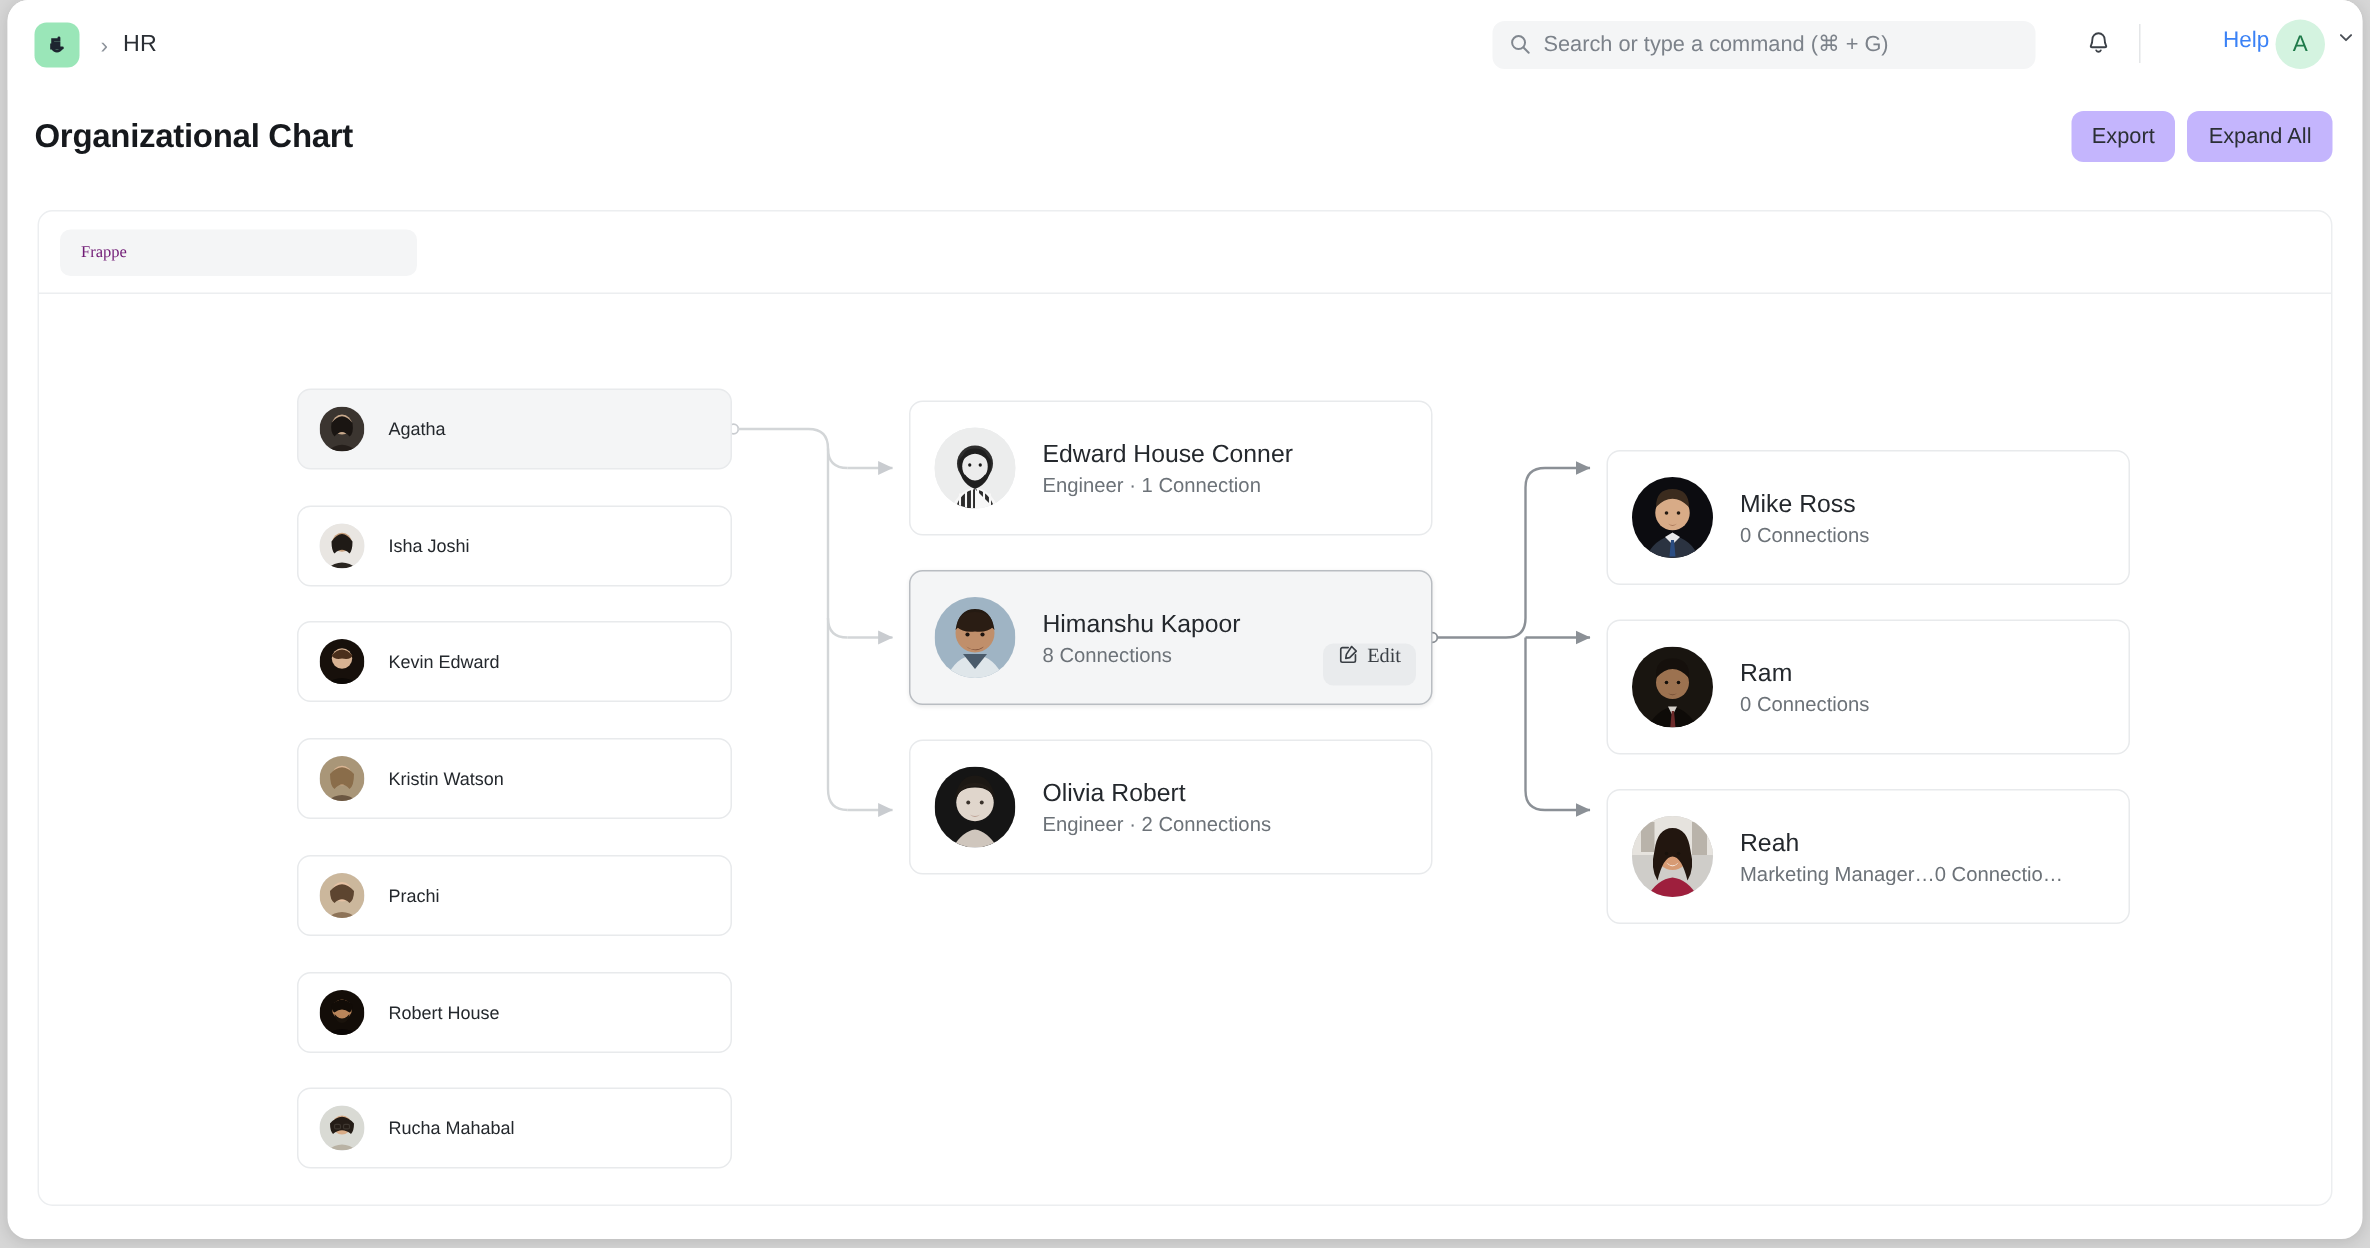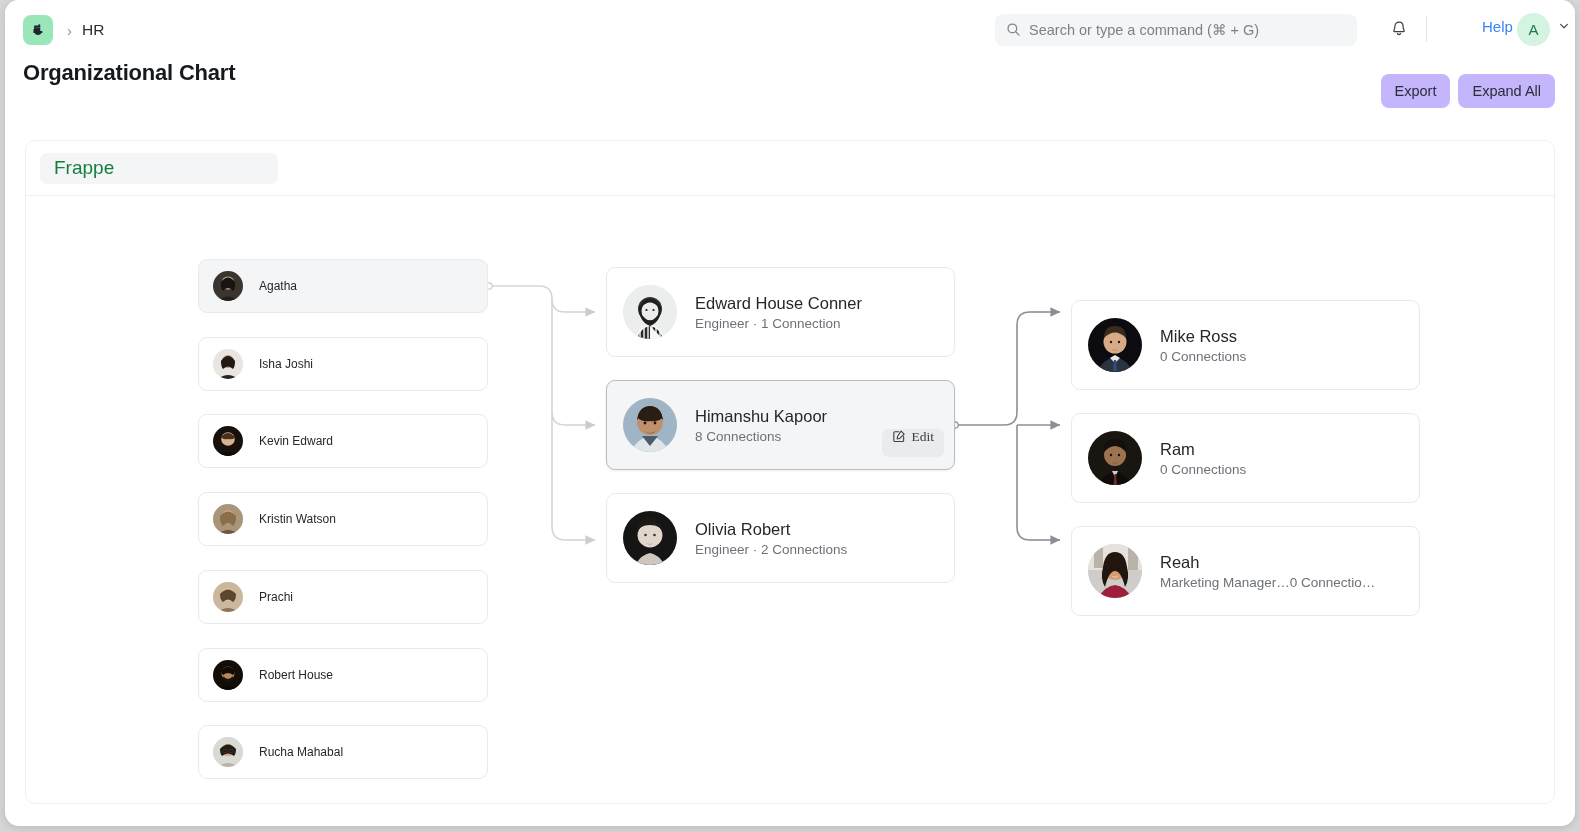--- a/index.html
+++ b/index.html
@@ -113,21 +113,21 @@
     display: flex; align-items: center; justify-content: center;
     cursor: pointer;
   }
 
   
   #heading {
     position: relative;
     height: 62px;
     padding: 0 18px;
     display: flex;
-    align-items: flex-start;
+    align-items: center;
   }
   .page-title {
     font-size: 22px;
     font-weight: bold;
     color: #16191d;
     letter-spacing: -.2px;
   }
   .head-actions {
     position: absolute;
     right: 20px; top: 14px;
@@ -164,23 +164,23 @@
   }
   .company-chip {
     width: 238px;
     height: 31px;
     background: #f4f5f6;
     border: none;
     border-radius: 7px;
     display: flex;
     align-items: center;
     padding-left: 14px;
-    font-family: Liberation Sans, sans-serif;
-    font-size: 19px;
-    color: #15803d;
+    font-family: Liberation Serif, serif;
+    font-size: 11px;
+    color: #701a75;
     cursor: pointer;
   }
 
   .canvas {
     position: relative;
     width: 100%;
     height: 608px;
   }
 
   svg.links {

